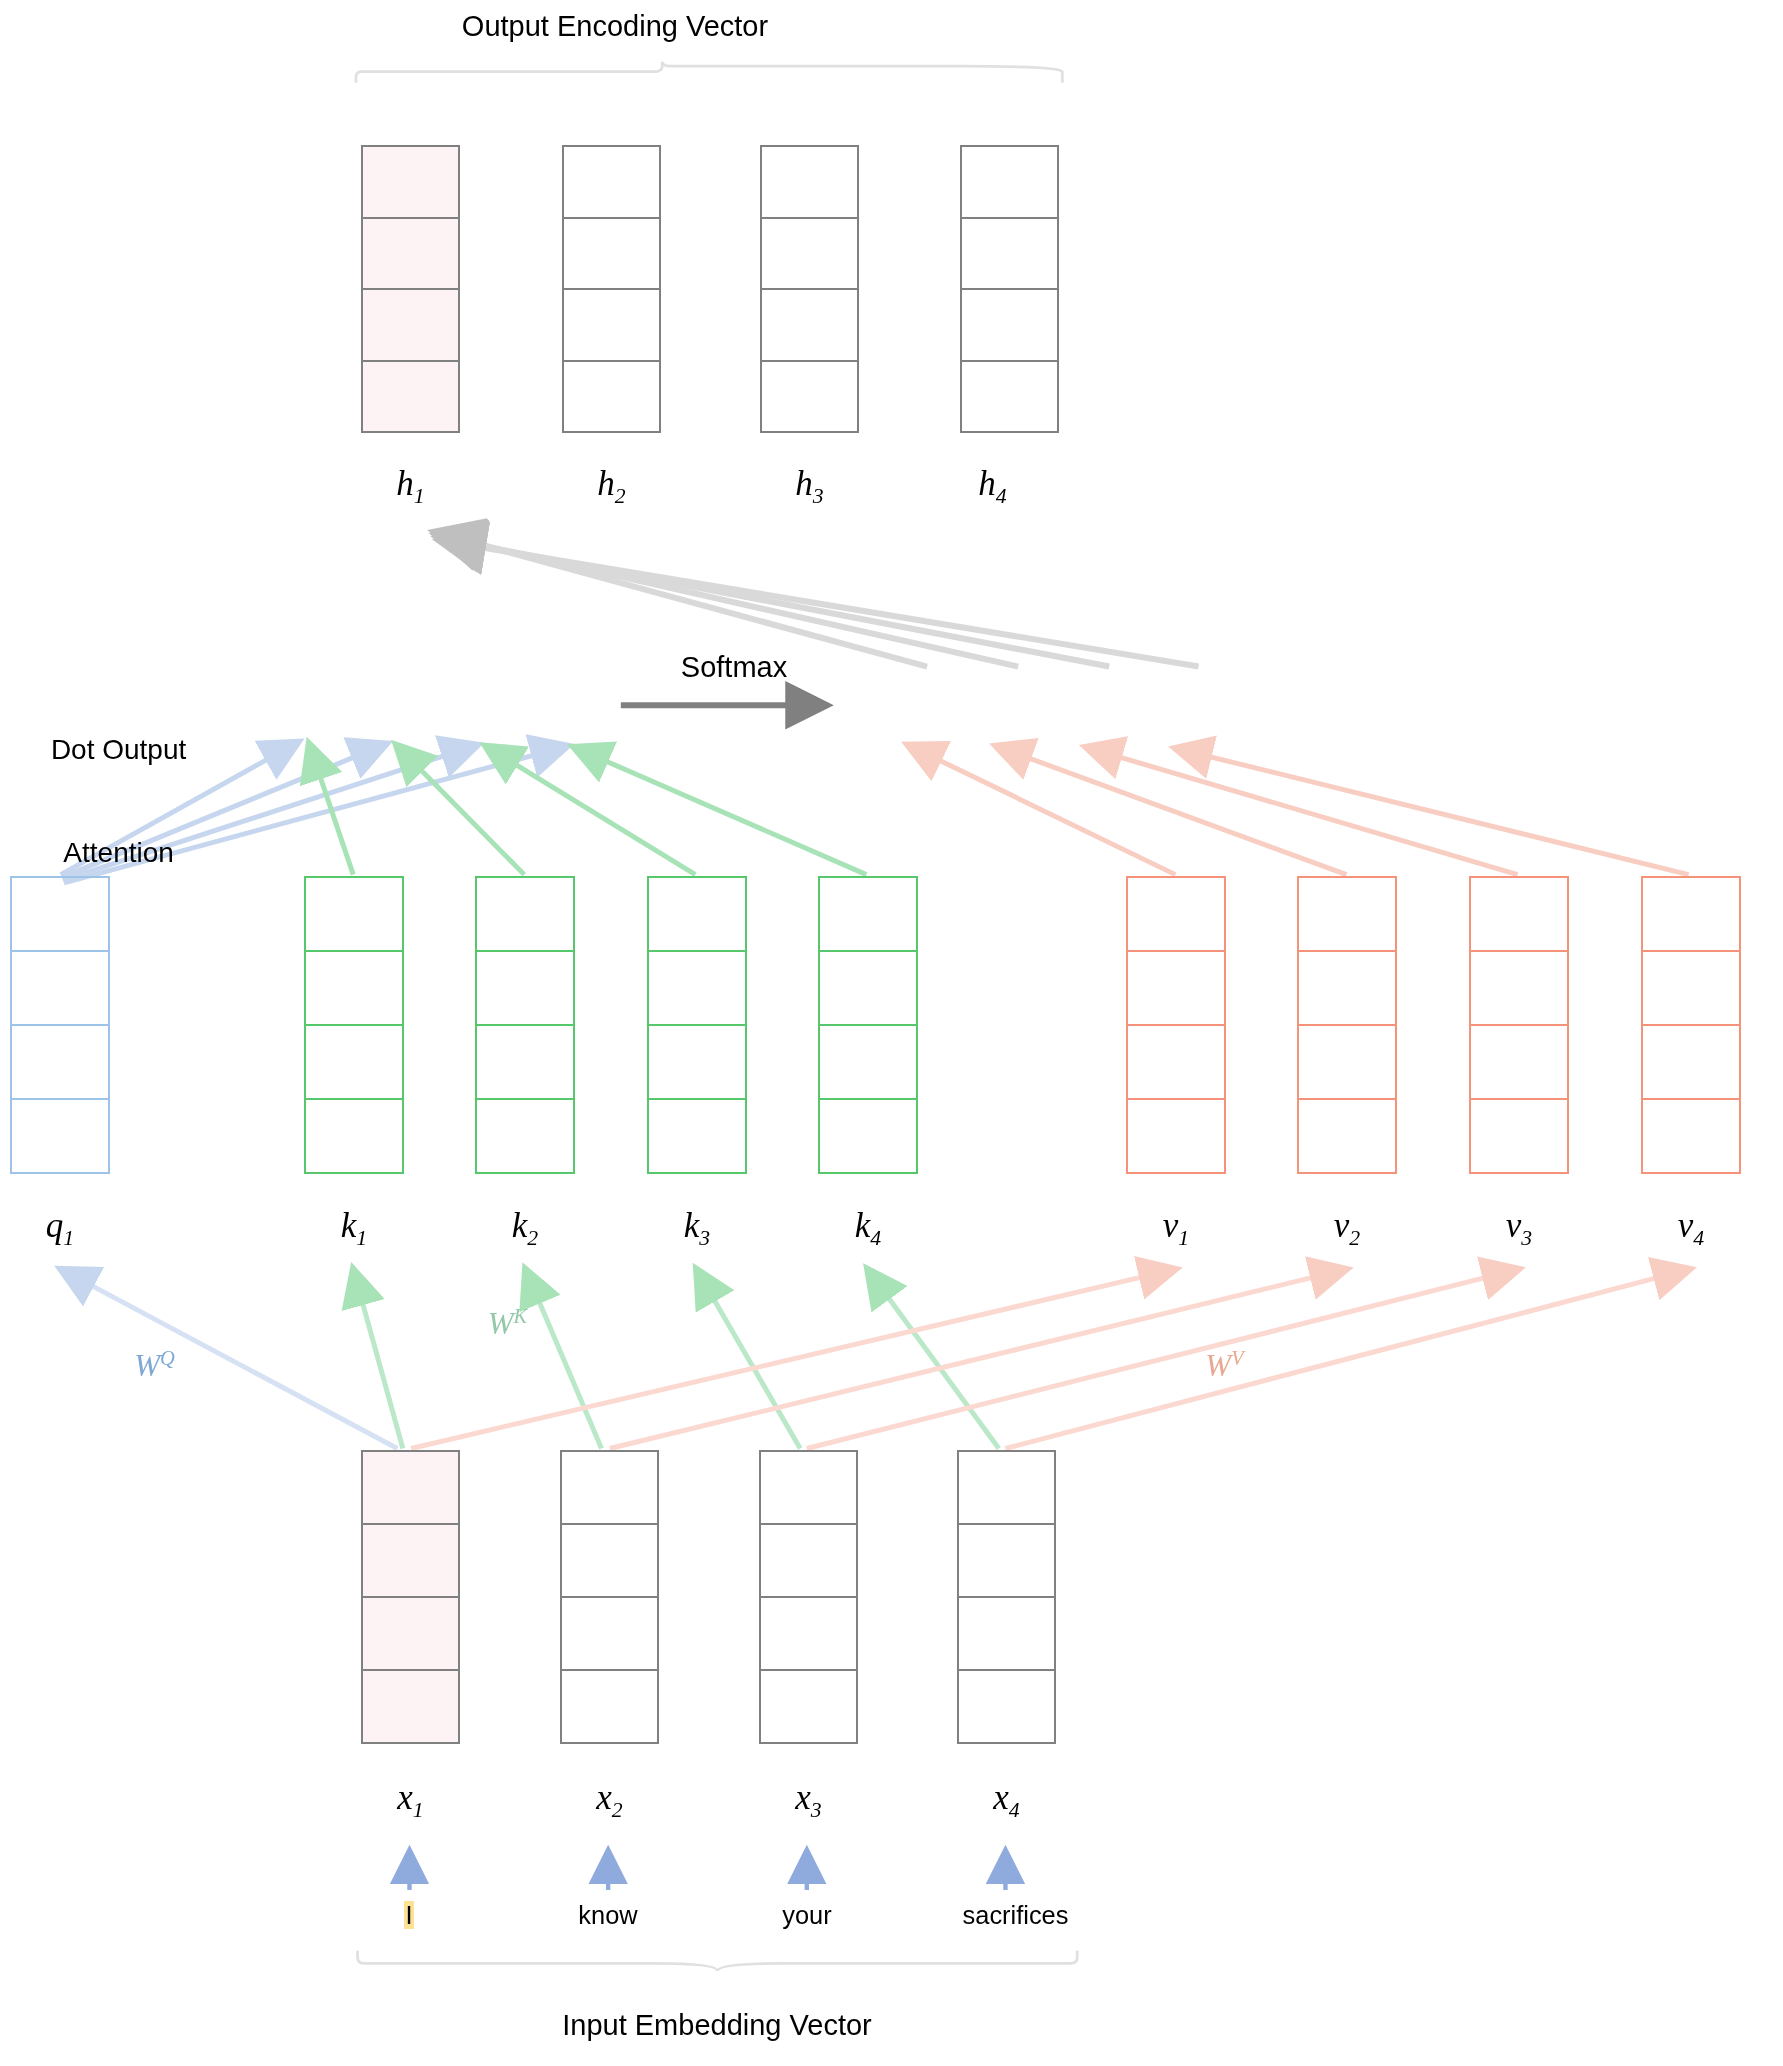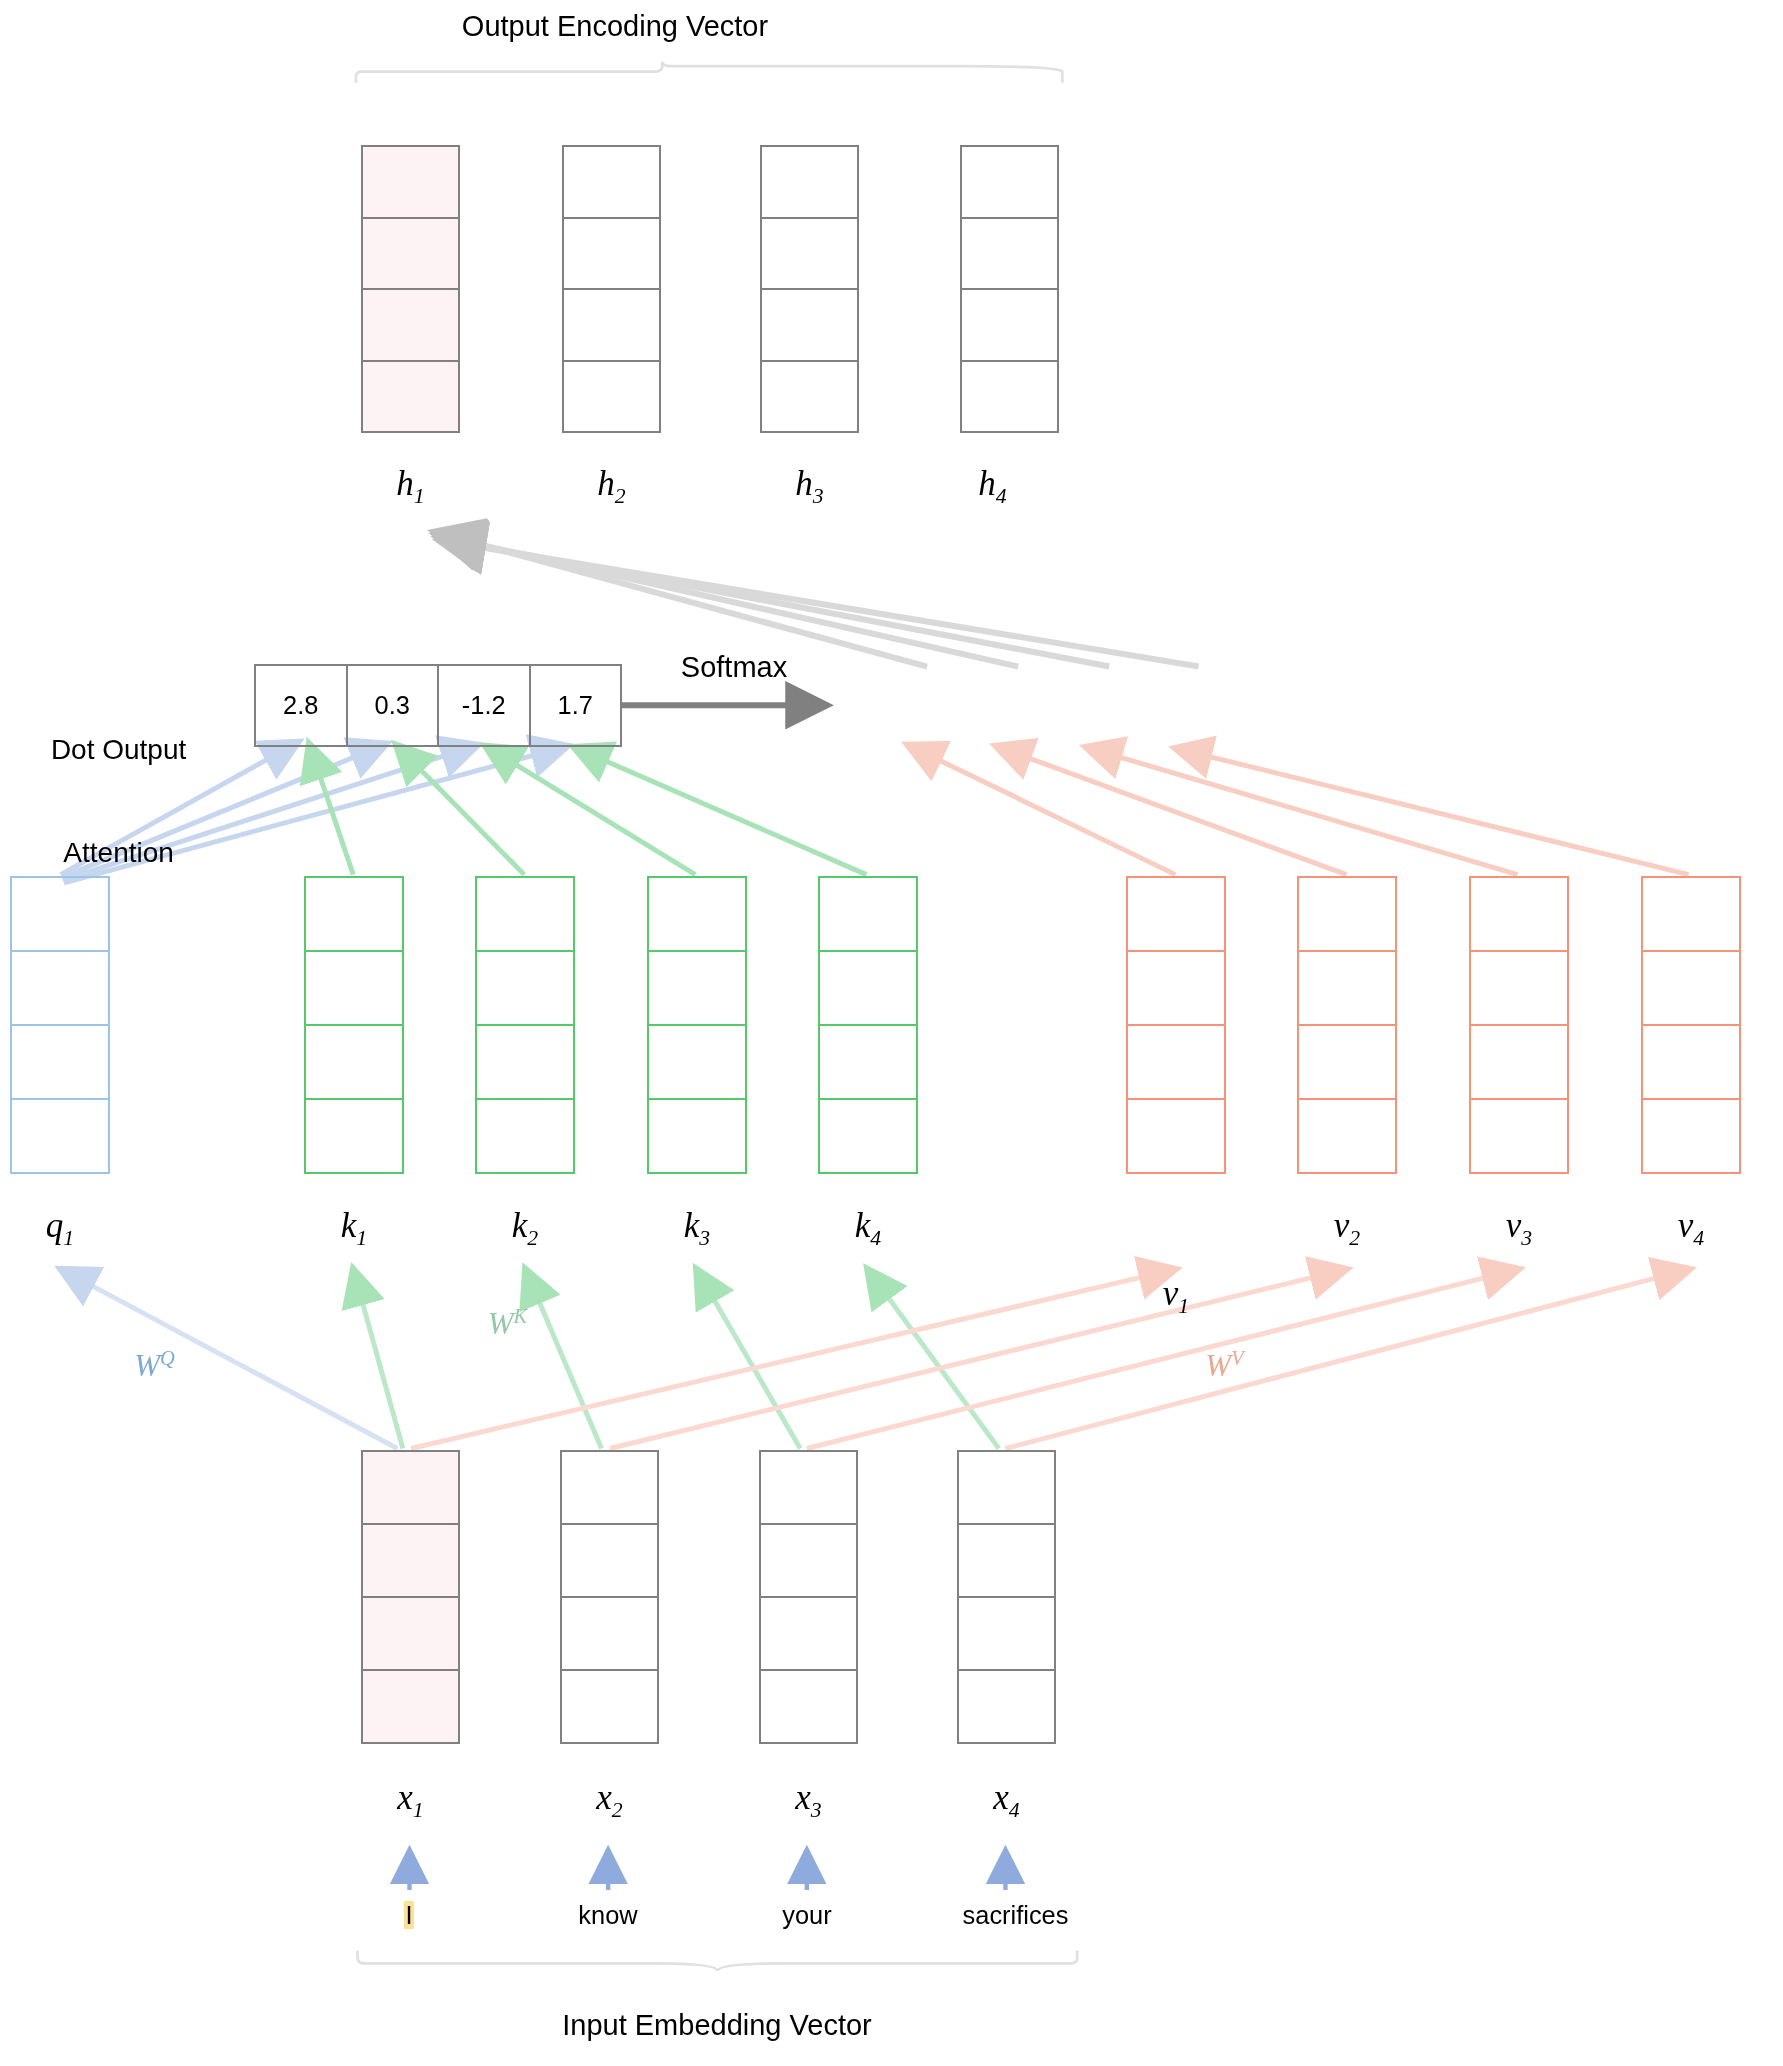--- a/index.html
+++ b/index.html
@@ -164,26 +164,20 @@
   <div class="mathlbl" style="left:361px;top:464px;width:99px;"><span>h</span><sub>1</sub></div>
   <div class="mathlbl" style="left:562px;top:464px;width:99px;"><span>h</span><sub>2</sub></div>
   <div class="mathlbl" style="left:760px;top:464px;width:99px;"><span>h</span><sub>3</sub></div>
   <div class="mathlbl" style="left:943px;top:464px;width:99px;"><span>h</span><sub>4</sub></div>
 
   <div class="lbl side-lbl" style="left:16.6px;top:665px;width:204px;">
     <div>Dot Output</div>
     <div>Attention</div>
   </div>
 
-  <div class="strip" style="left:254px;top:664px;width:368px;height:83px;">
-    <div class="scell">2.8</div>
-    <div class="scell">0.3</div>
-    <div class="scell">-1.2</div>
-    <div class="scell">1.7</div>
-  </div>
 
   <div class="lbl" style="left:651px;top:651px;width:166px;font-size:29px;text-align:center;">Softmax</div>
 
 
 
   <div class="vec blue" style="left:10px;top:876px;width:100px;height:298px;">
     <div class="cell"></div>
     <div class="cell"></div>
     <div class="cell"></div>
     <div class="cell"></div>
@@ -238,21 +232,21 @@
     <div class="cell"></div>
     <div class="cell"></div>
   </div>
   <div class="vec salmon" style="left:1641px;top:876px;width:100px;height:298px;">
     <div class="cell"></div>
     <div class="cell"></div>
     <div class="cell"></div>
     <div class="cell"></div>
   </div>
 
-  <div class="mathlbl" style="left:1126px;top:1274px;width:100px;"><span>v</span><sub>1</sub></div>
+  <div class="mathlbl" style="left:1126px;top:1206px;width:100px;"><span>v</span><sub>1</sub></div>
   <div class="mathlbl" style="left:1297px;top:1206px;width:100px;"><span>v</span><sub>2</sub></div>
   <div class="mathlbl" style="left:1469px;top:1206px;width:100px;"><span>v</span><sub>3</sub></div>
   <div class="mathlbl" style="left:1641px;top:1206px;width:100px;"><span>v</span><sub>4</sub></div>
 
   <div class="wlbl" style="left:105px;top:1347px;width:99px;color:#7FA9D4;"><span>W</span><sup>Q</sup></div>
   <div class="wlbl" style="left:458px;top:1305px;width:99px;color:#93C9A8;"><span>W</span><sup>K</sup></div>
   <div class="wlbl" style="left:1175px;top:1347px;width:99px;color:#E8A891;"><span>W</span><sup>V</sup></div>
 
   <div class="vec gray" style="left:361px;top:1450px;width:99px;height:294px;background:#FDF3F4;">
     <div class="cell"></div>

